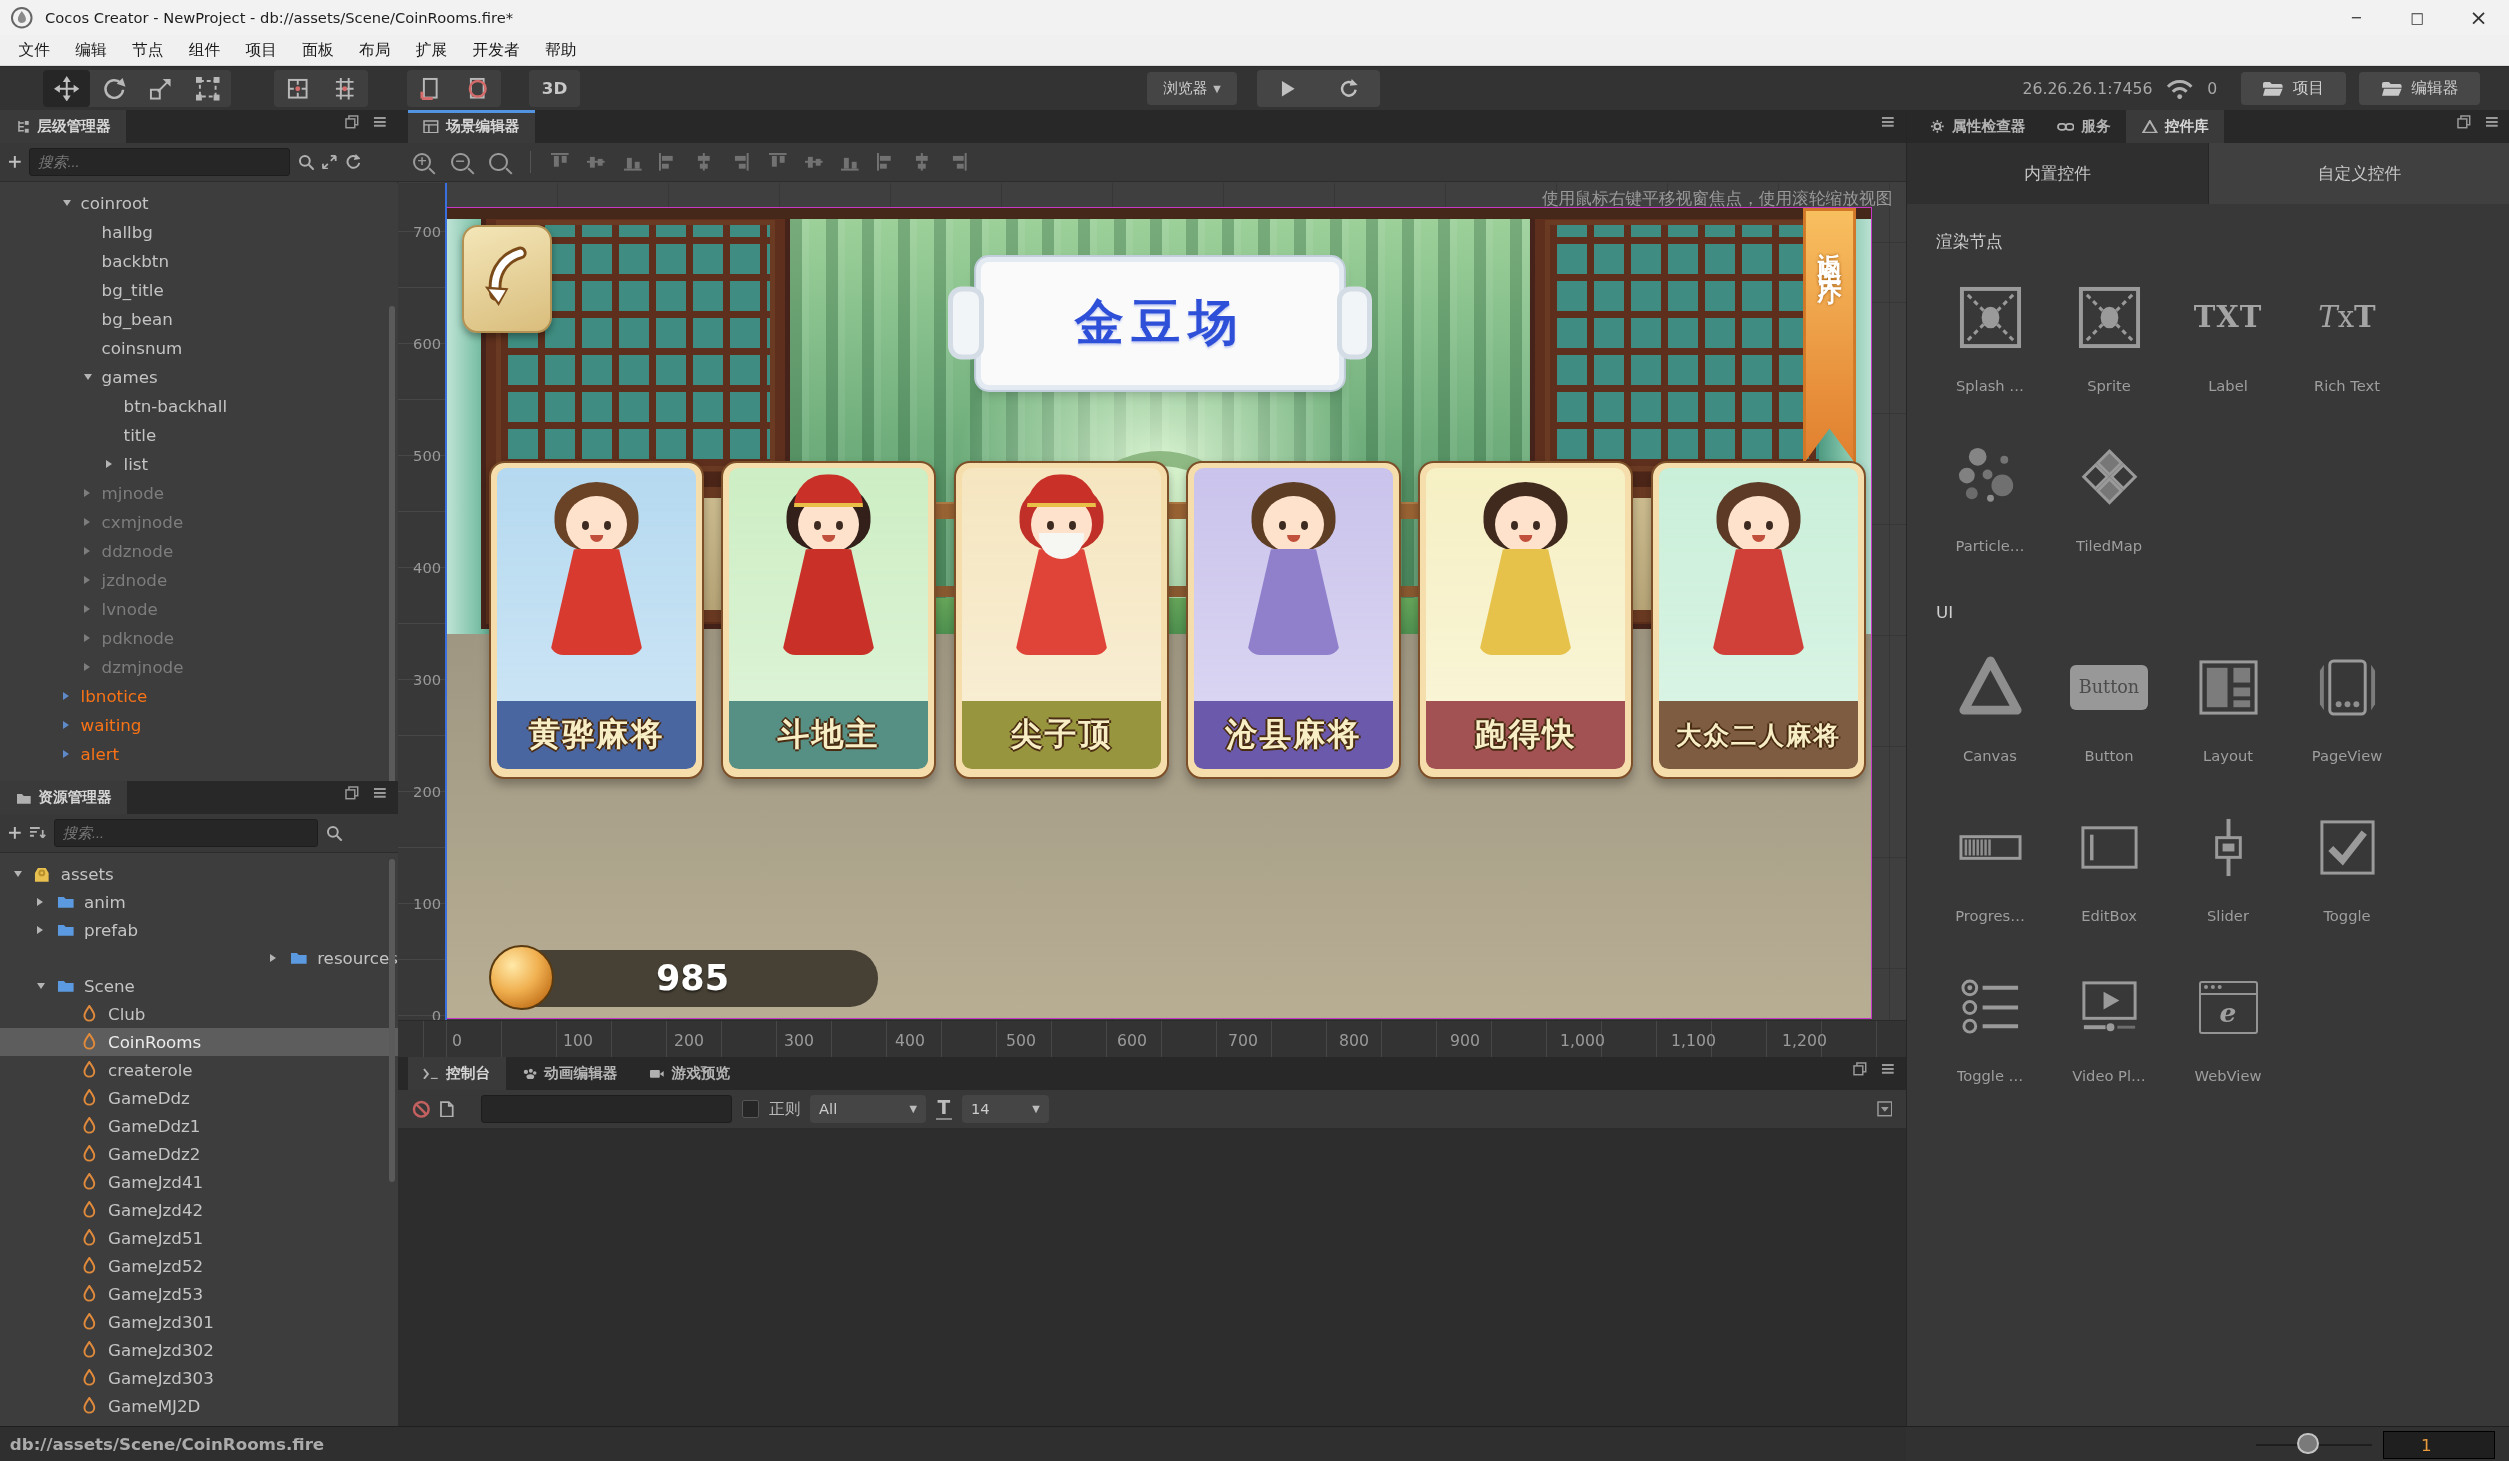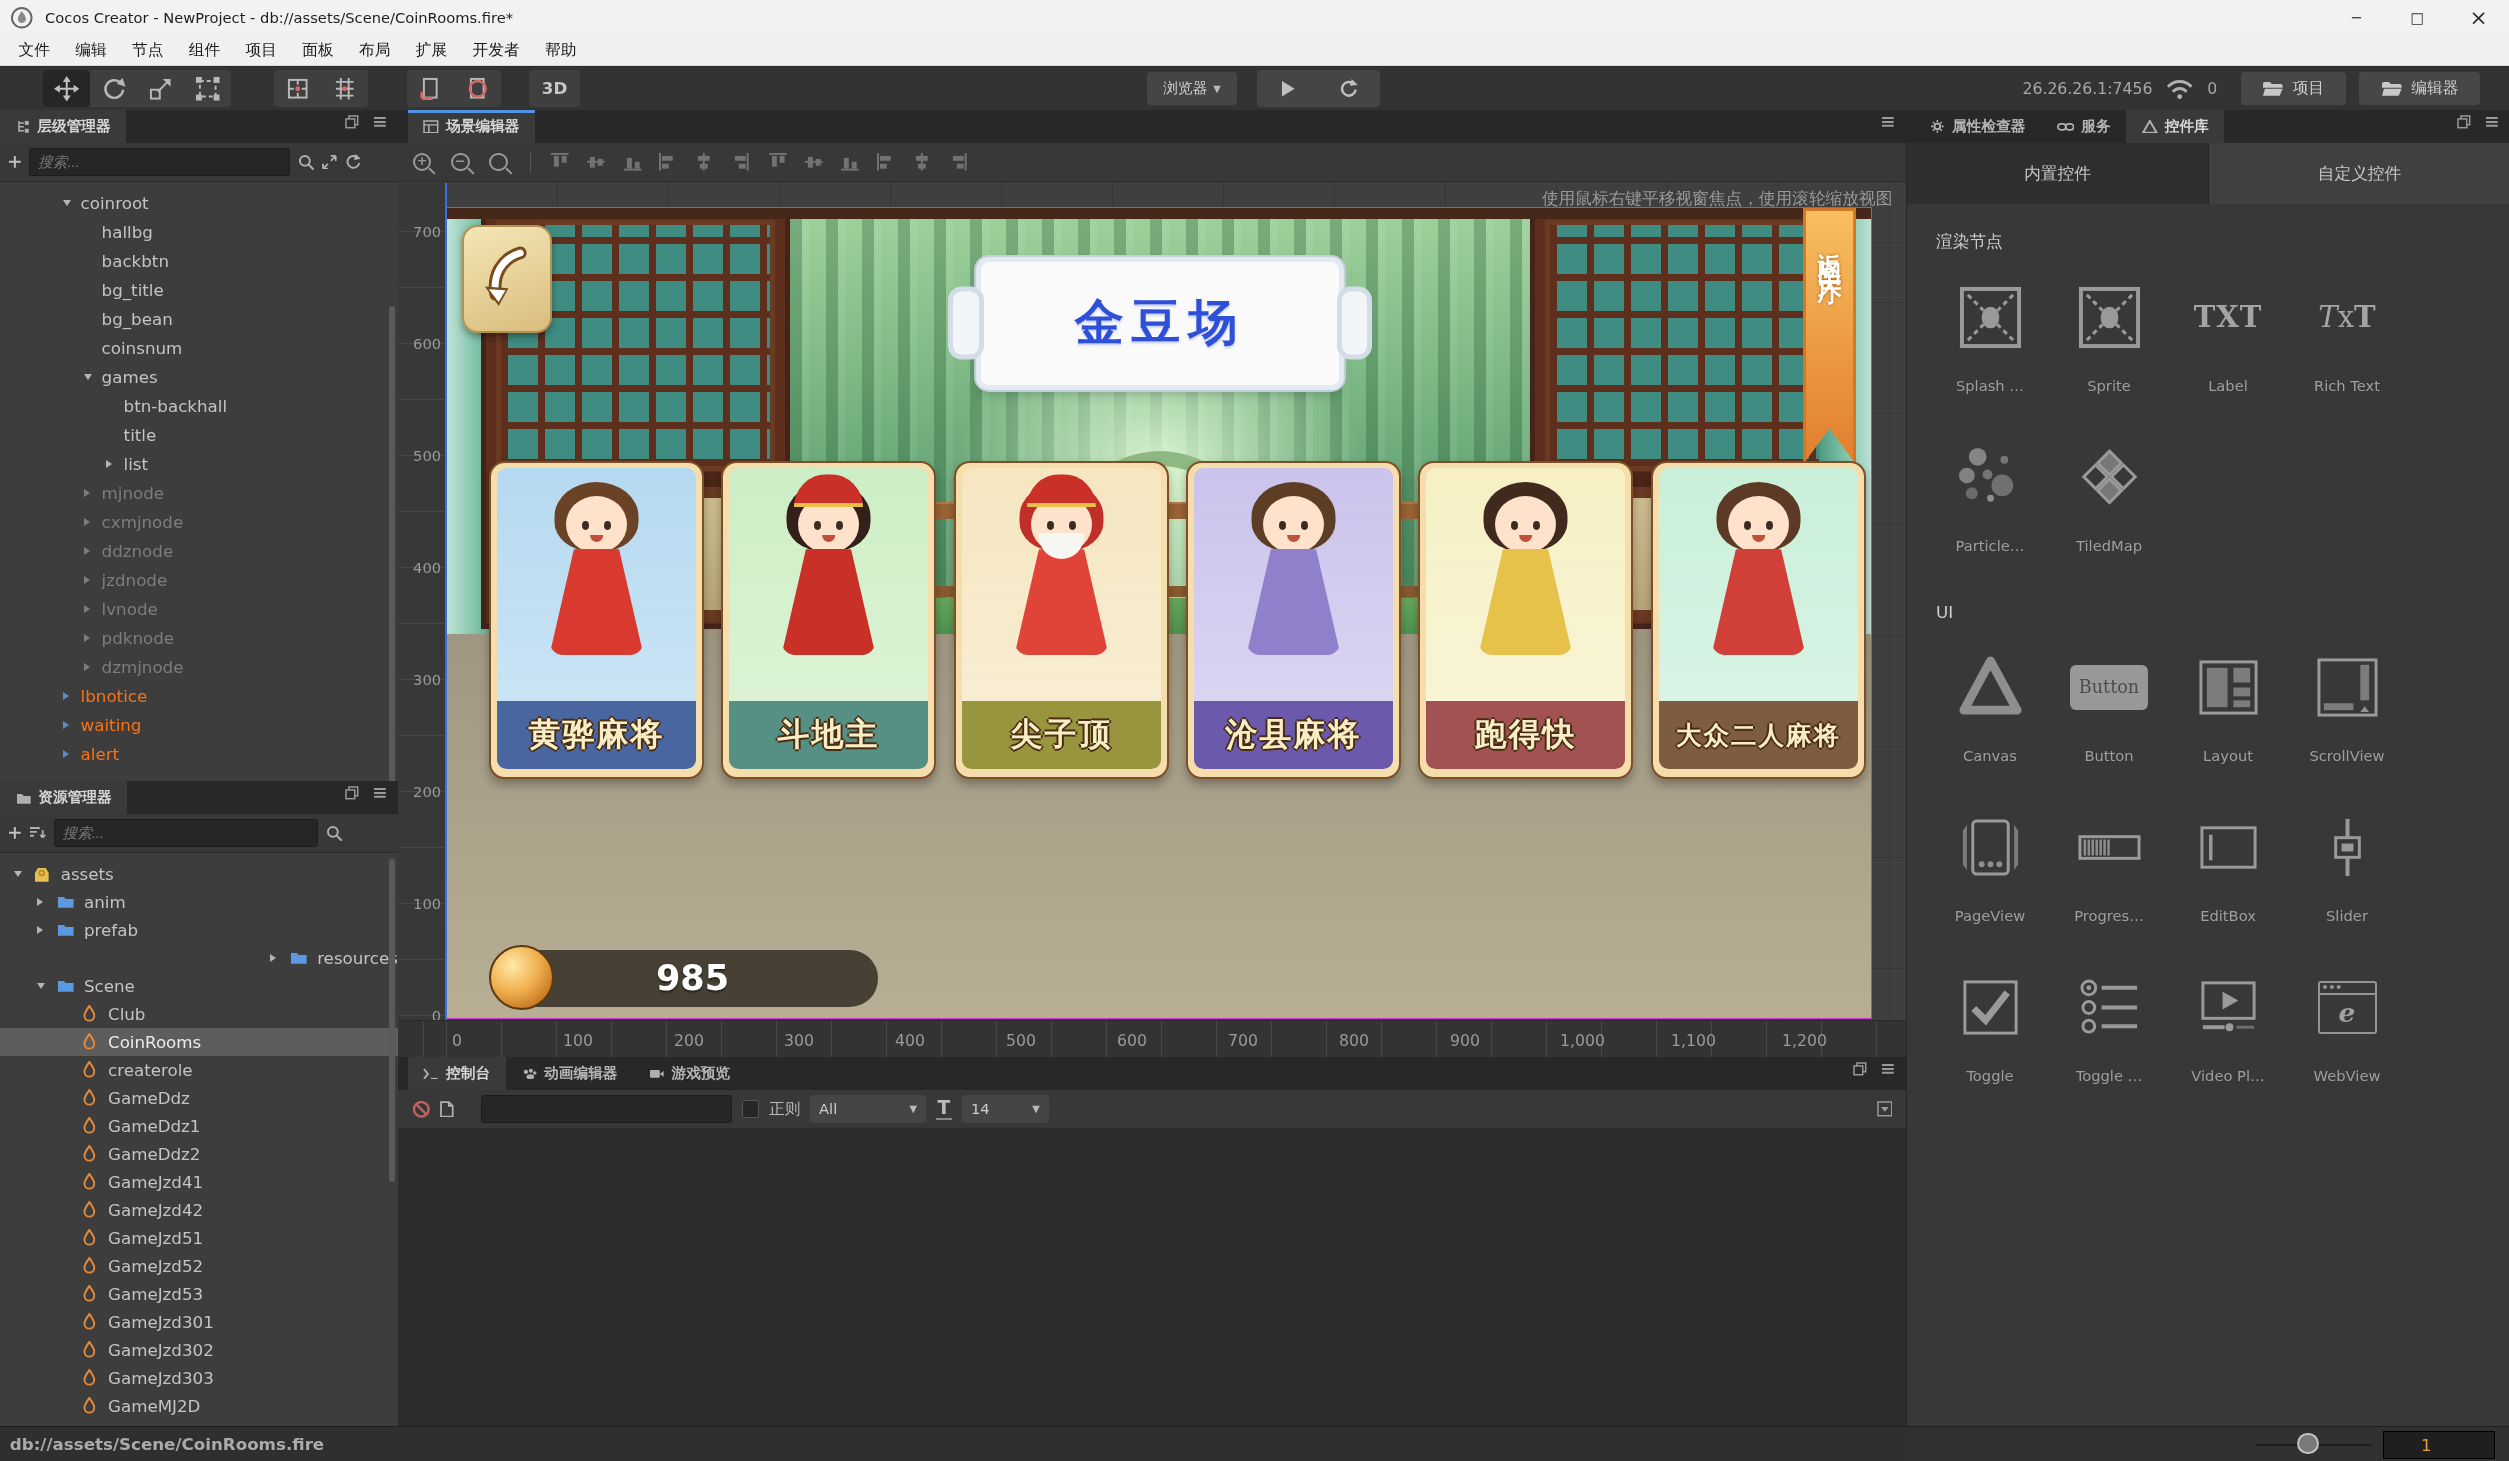--- a/index.html
+++ b/index.html
@@ -1270,31 +1270,20 @@
               <rect x="38" y="13" width="17" height="15" fill="#7c7c7c"></rect>
               <rect x="38" y="33" width="17" height="9" fill="#7c7c7c"></rect>
               <rect x="38" y="46" width="17" height="7" fill="#7c7c7c"></rect>
             </svg>
           </div>
           <div class="lib-lbl">Layout</div>
         </div>
         <div class="lib-item">
           <div class="lib-ico">
             <svg width="65" height="65" viewBox="0 0 66 66">
-              <rect x="4" y="5" width="58" height="56" stroke="#9a9a9a" stroke-width="3" fill="none"></rect>
-              <rect x="46" y="10" width="9" height="36" fill="#7c7c7c"></rect>
-              <polygon points="50.5,52 46,58 55,58" fill="#8e8e8e"></polygon>
-              <rect x="9" y="49" width="30" height="7" fill="#7c7c7c"></rect>
-            </svg>
-          </div>
-          <div class="lib-lbl">ScrollView</div>
-        </div>
-        <div class="lib-item">
-          <div class="lib-ico">
-            <svg width="65" height="65" viewBox="0 0 66 66">
               <rect x="15" y="6" width="36" height="54" rx="4" stroke="#9a9a9a" stroke-width="3" fill="none"></rect>
               <path d="M9 10 L5 16 V50 L9 56 Z" fill="#7c7c7c"></path>
               <path d="M57 10 L61 16 V50 L57 56 Z" fill="#7c7c7c"></path>
               <circle cx="24" cy="50" r="3" fill="#8e8e8e"></circle>
               <circle cx="33" cy="50" r="3" fill="#8e8e8e"></circle>
               <circle cx="42" cy="50" r="3" fill="#8e8e8e"></circle>
             </svg>
           </div>
           <div class="lib-lbl">PageView</div>
         </div>

